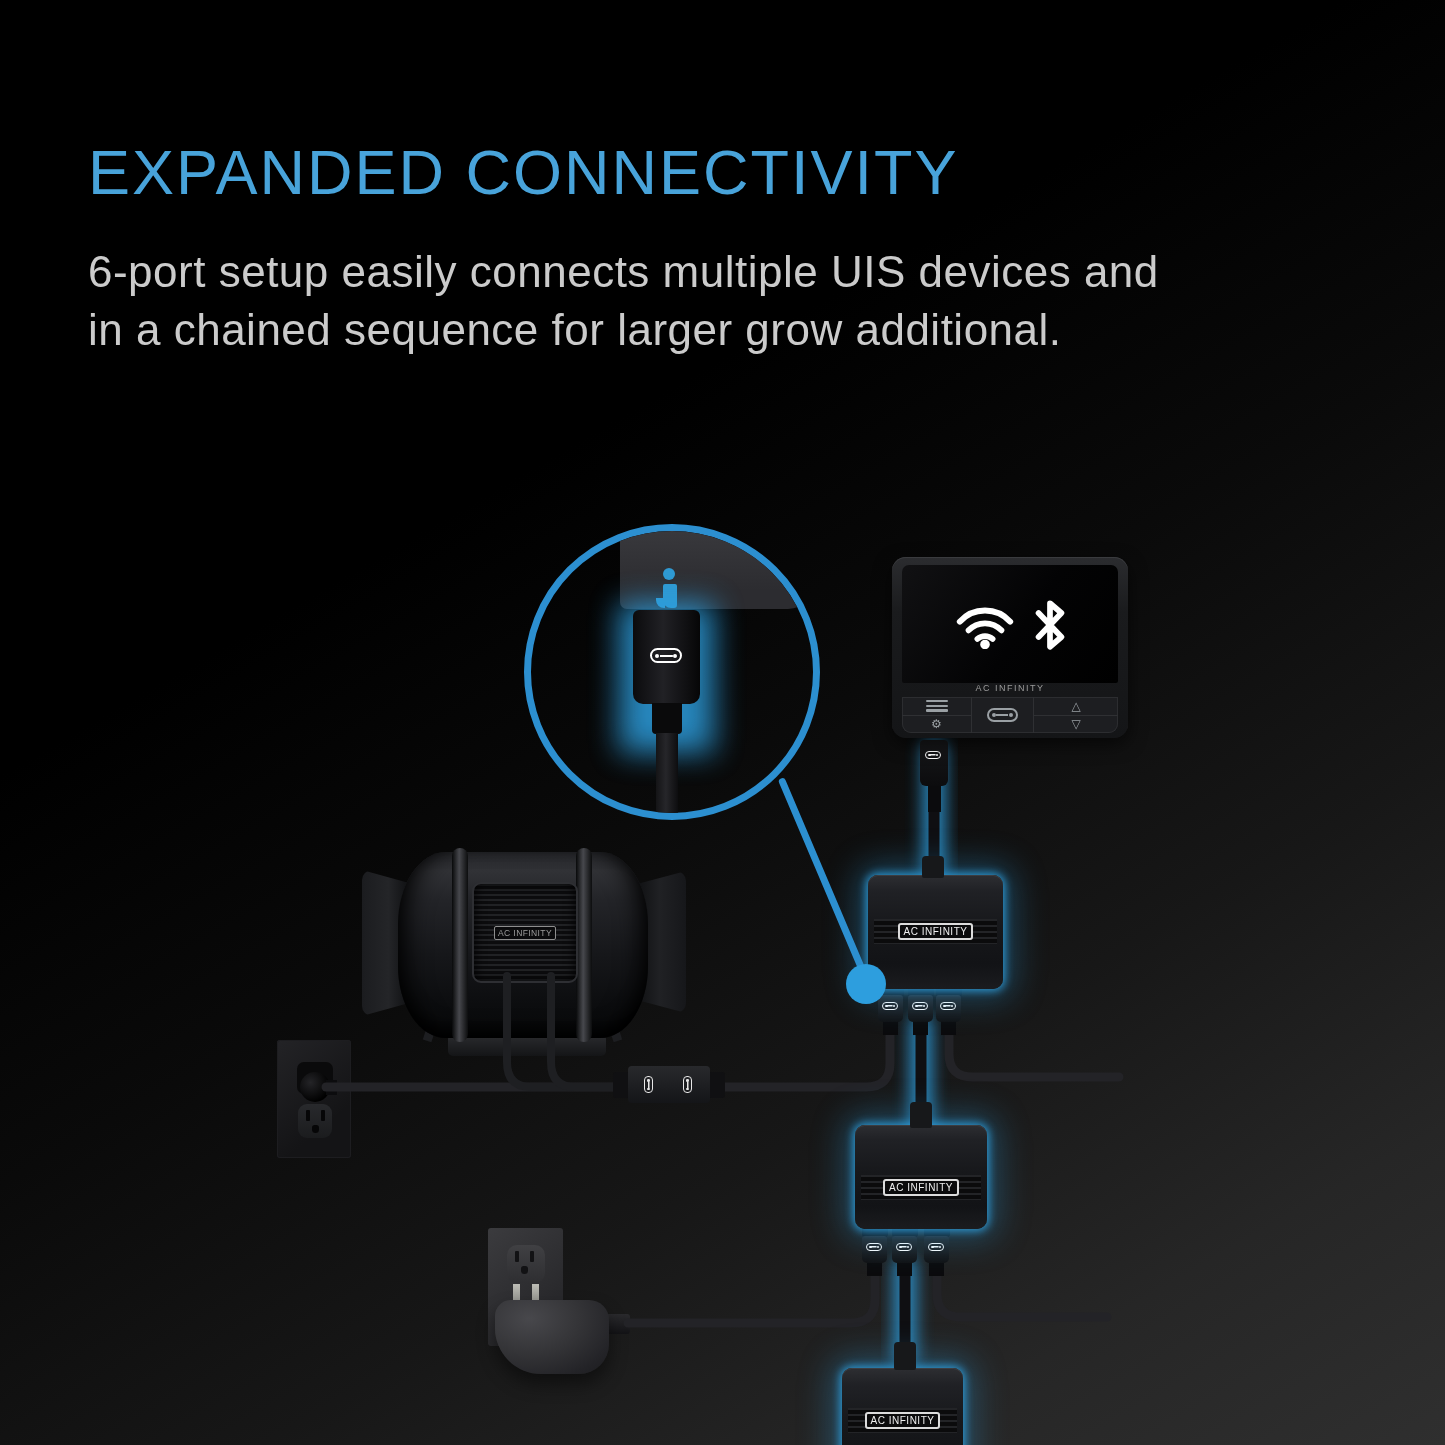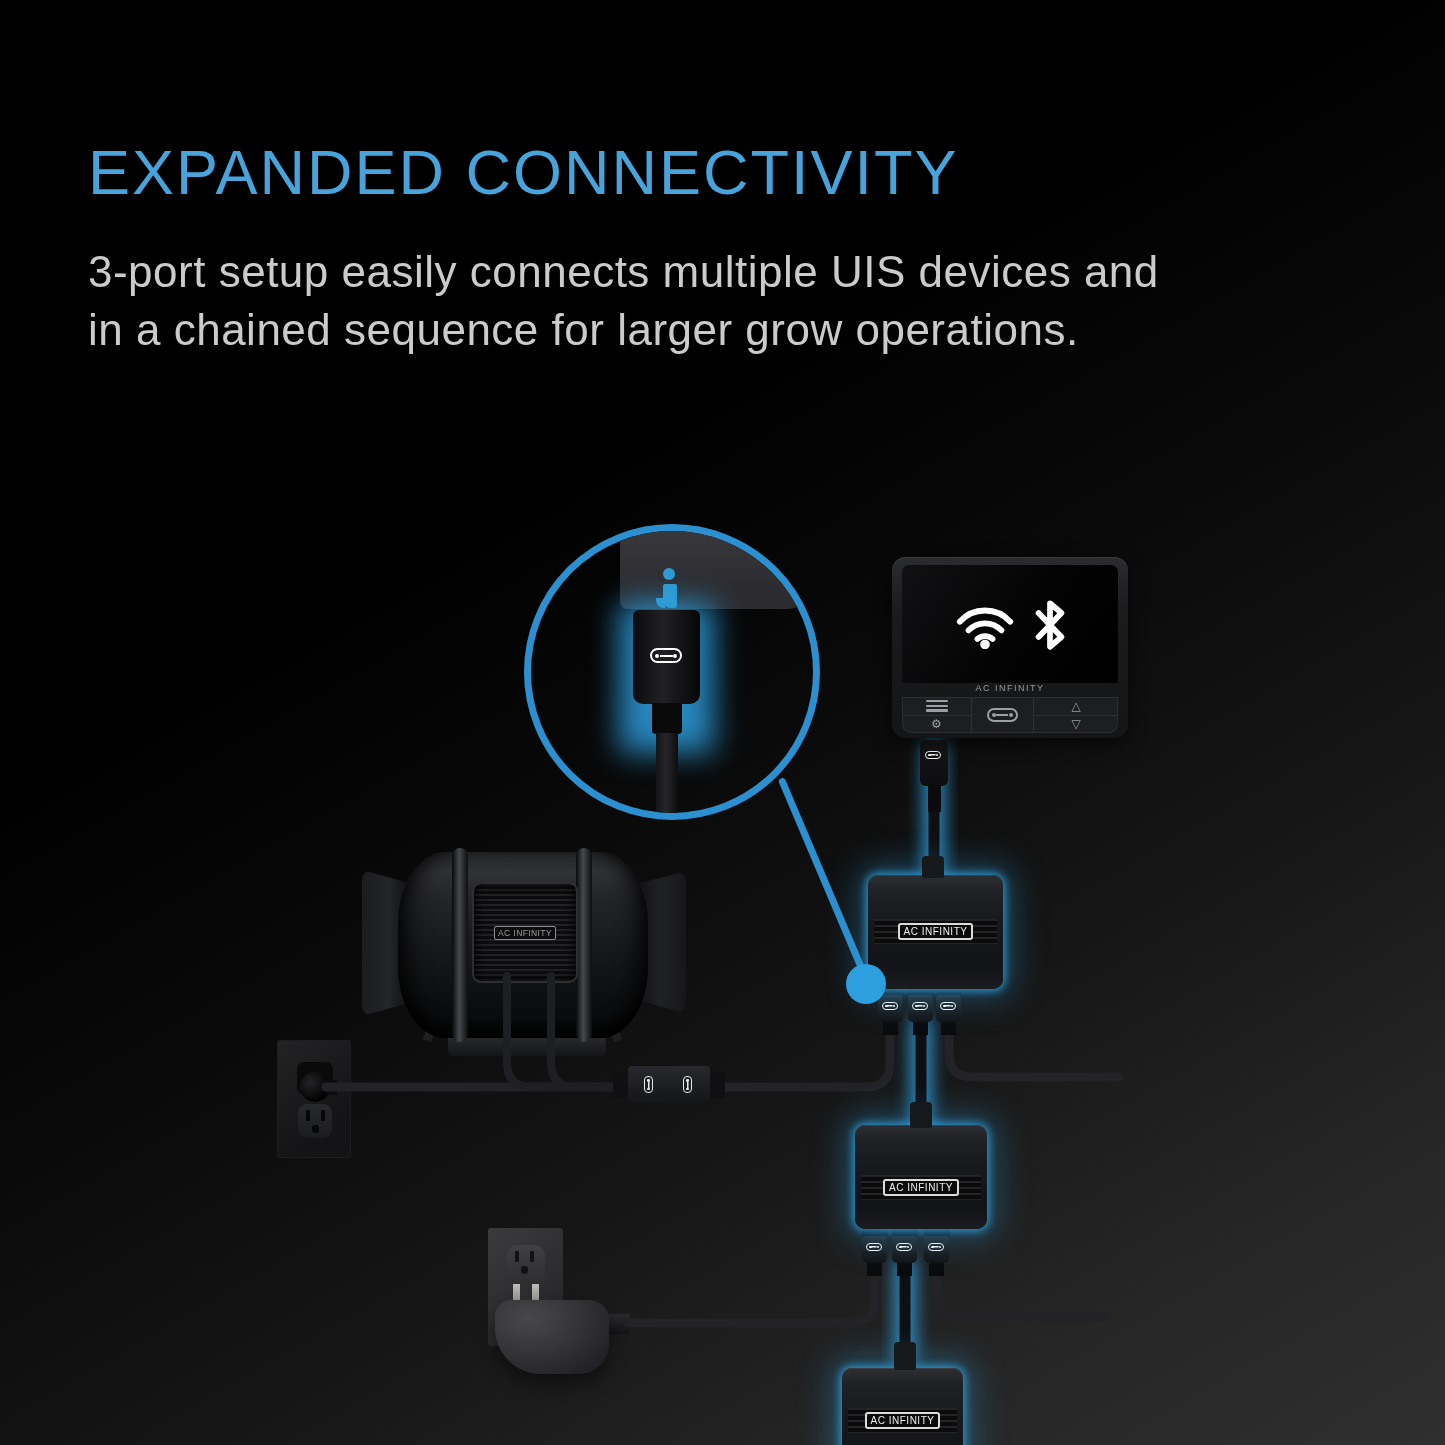--- a/index.html
+++ b/index.html
@@ -170,22 +170,22 @@
 
   #cables { left:0; top:0; z-index:15; }
 </style>
 </head>
 <body>
 
 <div id="canvas">
 
   <div class="abs" id="title">EXPANDED CONNECTIVITY</div>
   <div class="abs" id="desc">
-    <div>3-port setup easily connects multiple UIS devices and</div>
-    <div>in a chained sequence for larger grow operations.</div>
+    <div>6-port setup easily connects multiple UIS devices and</div>
+    <div>in a chained sequence for larger grow additional.</div>
   </div>
 
   <div class="fan-part" id="fan-flange-l"></div>
   <div class="fan-part" id="fan-flange-r"></div>
   <div class="fan-part" id="fan-leg-l"></div>
   <div class="fan-part" id="fan-leg-r"></div>
   <div class="fan-part" id="fan-base"></div>
   <div class="fan-part" id="fan-barrel"></div>
   <div class="fan-part" id="fan-strap-1"></div>
   <div class="fan-part" id="fan-strap-2"></div>

